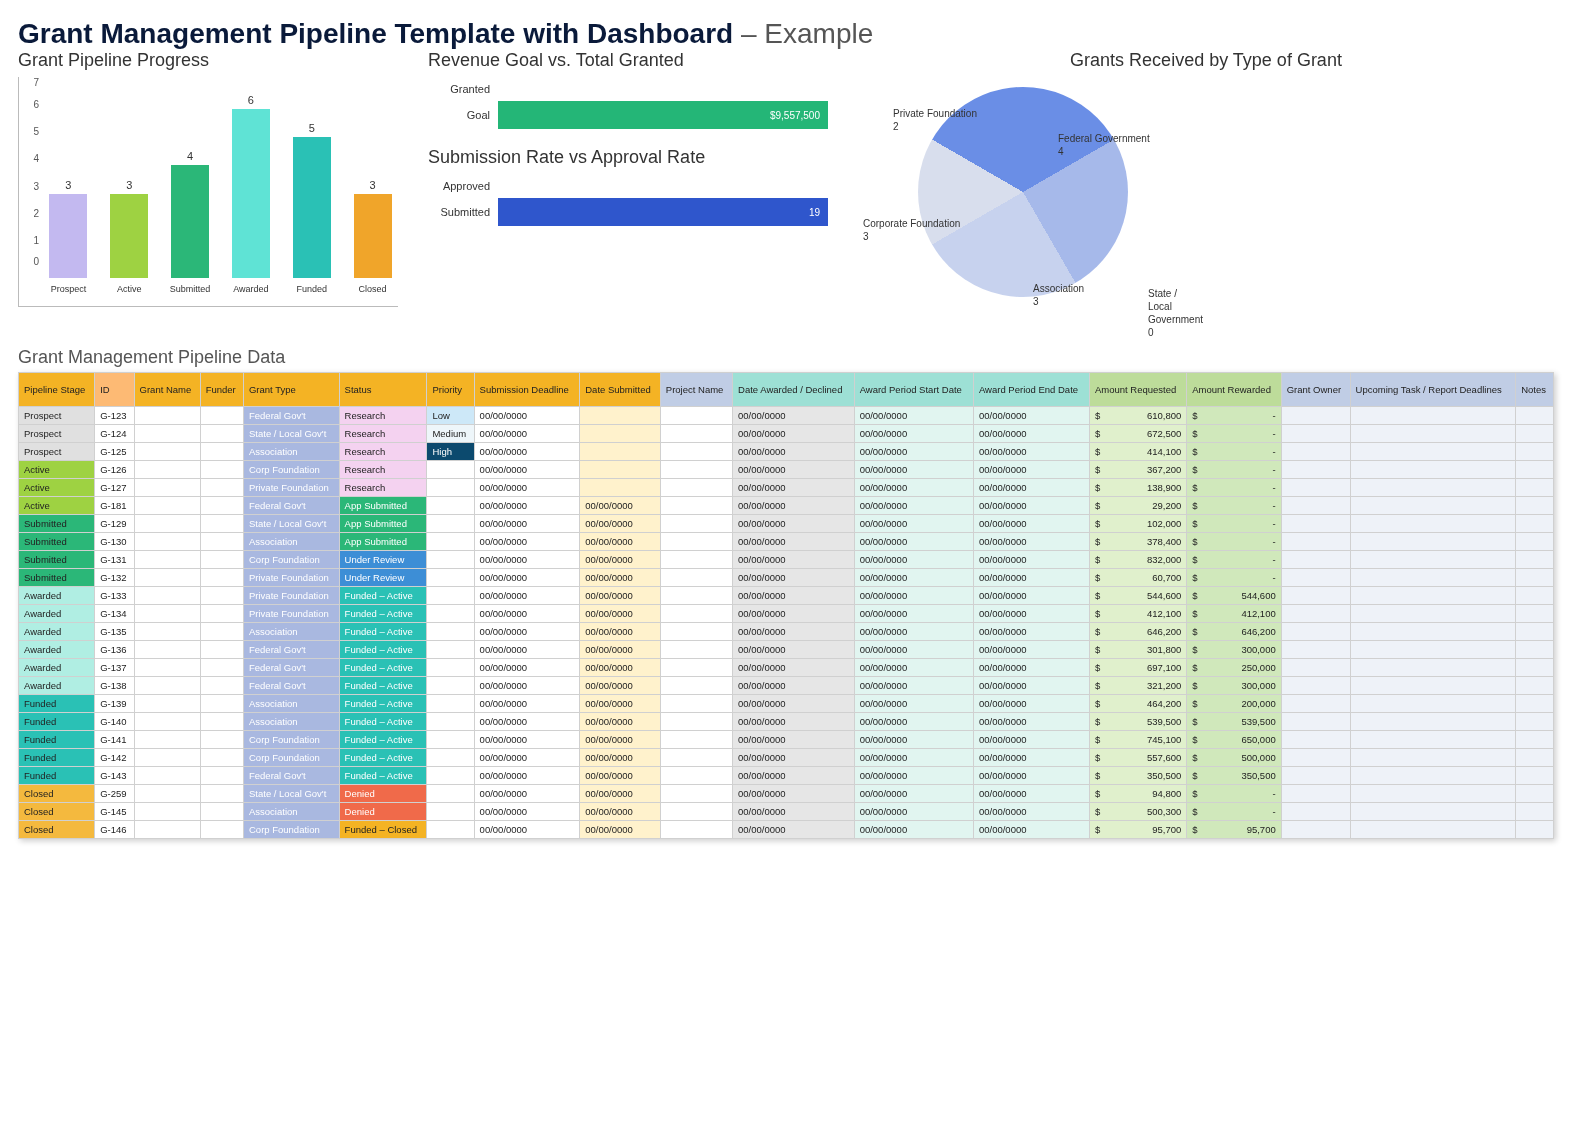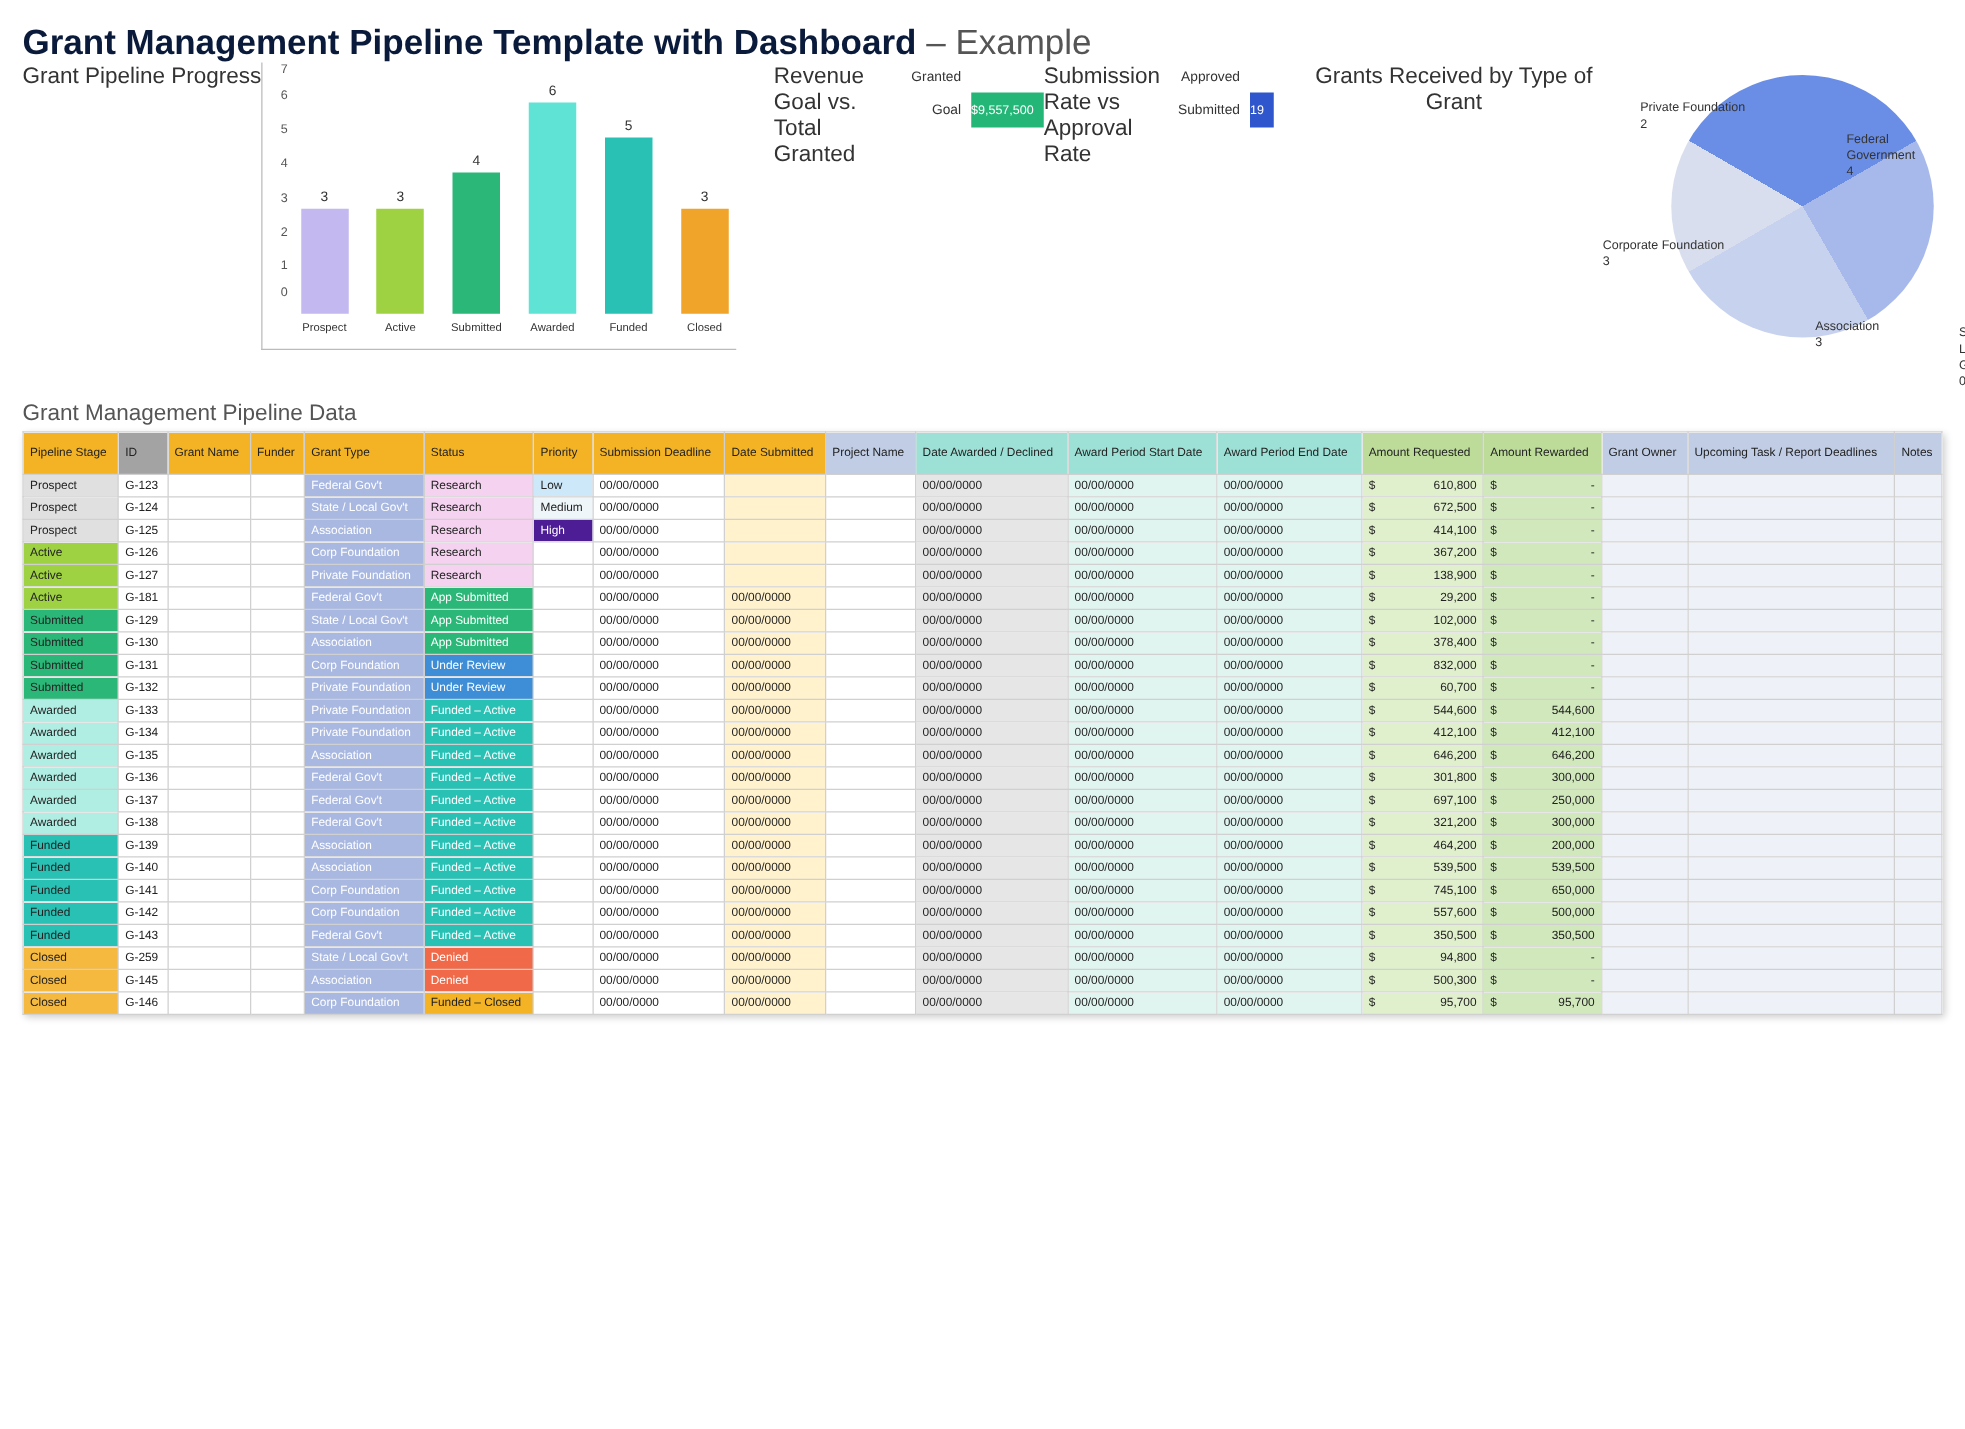--- a/index.html
+++ b/index.html
@@ -1,20 +1,20 @@
 <!DOCTYPE html>
 <html><head>
 <meta charset="utf-8">
 <style>
 *{box-sizing:border-box;margin:0;padding:0}
 body{font-family:"Century Gothic",Helvetica,Arial,sans-serif;background:#fff;padding:18px;color:#222}
 h1{font-size:28px;font-weight:700;color:#0a1a3a;}
 h1 .ex{color:#555;font-weight:400}
 .dash{display:flex;gap:30px;margin-bottom:20px}
-.panel{display:flex;flex-direction:row}
+.panel{display:flex;flex-direction:column}
 .panel-title{font-size:18px;color:#333;margin-bottom:6px;font-weight:400}
 
 .barchart{position:relative;height:230px;width:380px;display:flex;align-items:flex-end;padding:4px 0 28px 24px;border-left:1px solid #bbb;border-bottom:1px solid #bbb}
 .barchart .yticks{position:absolute;left:0;top:0;bottom:28px;width:24px;display:flex;flex-direction:column;justify-content:space-between}
 .barchart .yticks span{font-size:10px;color:#555;text-align:right;padding-right:4px;transform:translateY(-50%)}
 .barchart .yticks span:first-child{transform:translateY(0)}
 .barchart .yticks span:last-child{transform:translateY(-100%)}
 .barchart .bars{display:flex;width:100%;height:100%;align-items:flex-end;gap:10px}
 .barchart .bw{flex:1;display:flex;flex-direction:column;align-items:center;height:100%;justify-content:flex-end;position:relative}
 .barchart .bw .bar{width:38px}
@@ -136,21 +136,21 @@
     </div>
   </div>
 </div>
 
 <div class="tbl-title">Grant Management Pipeline Data</div>
 <div class="shadow">
   <table>
     <thead>
         <tr id="thead">
           <th style="background:#f4b324">Pipeline Stage</th>
-          <th style="background:#a3a3a3">ID</th>
+          <th style="background:#fdba74">ID</th>
           <th style="background:#f4b324">Grant Name</th>
           <th style="background:#f4b324">Funder</th>
           <th style="background:#f4b324">Grant Type</th>
           <th style="background:#f4b324">Status</th>
           <th style="background:#f4b324">Priority</th>
           <th style="background:#f4b324">Submission Deadline</th>
           <th style="background:#f4b324">Date Submitted</th>
           <th style="background:#c0cde5">Project Name</th>
           <th style="background:#9de0d5">Date Awarded / Declined</th>
           <th style="background:#9de0d5">Award Period Start Date</th>
@@ -223,21 +223,21 @@
       <td style="background:#eef2f8"></td>
       <td style="background:#eef2f8"></td>
     </tr>
         <tr>
       <td style="background:#e0e0e0">Prospect</td>
       <td>G-125</td>
           <td></td>
           <td></td>
       <td style="background:#a9b8e0;color:#fff">Association</td>
       <td style="background:#f4d2f0;color:#222">Research</td>
-      <td style="background:#4c1d95;color:#fff">High</td>
+      <td style="background:#0c4a6e;color:#fff">High</td>
       <td>00/00/0000</td>
       <td style="background:#fff2cc"></td>
       <td></td>
       <td style="background:#e6e6e6">00/00/0000</td>
       <td style="background:#e1f5f0">00/00/0000</td>
       <td style="background:#e1f5f0">00/00/0000</td>
       <td style="background:#e0f0cc">
             <div class="cur">
               <span class="s">$</span>
               <span>414,100</span>

